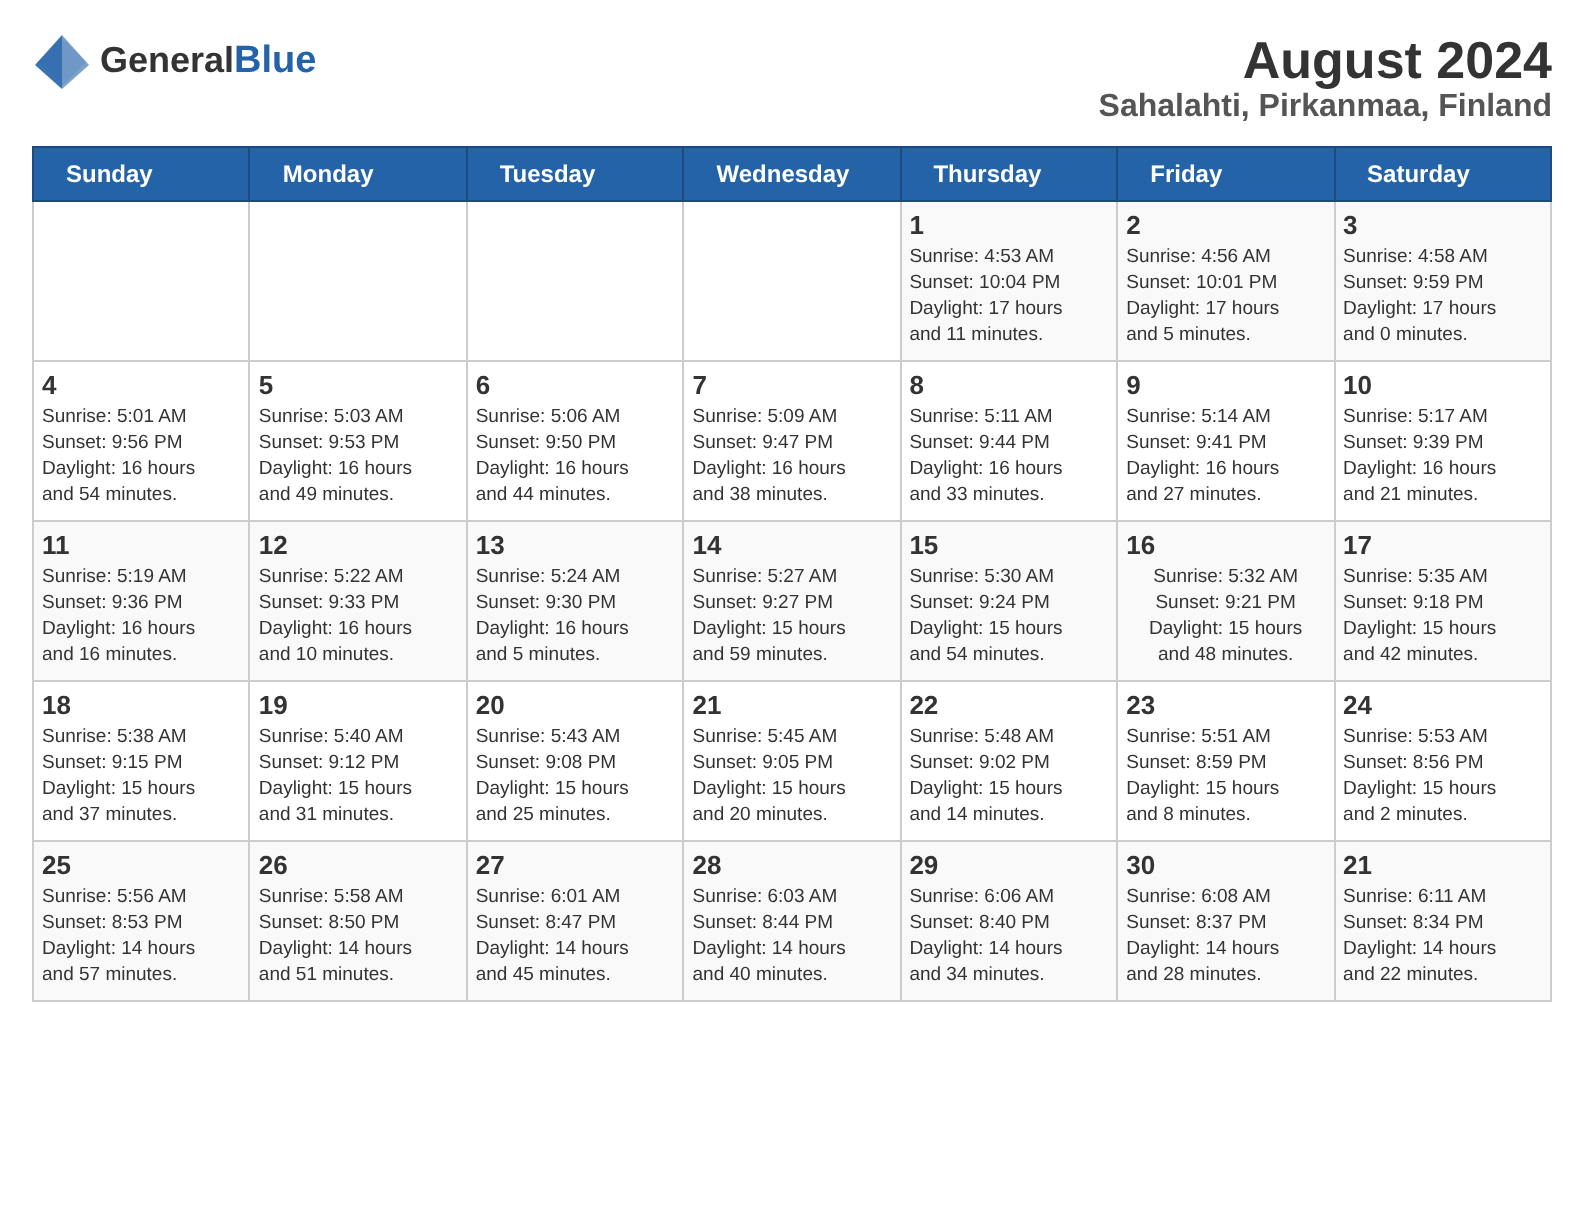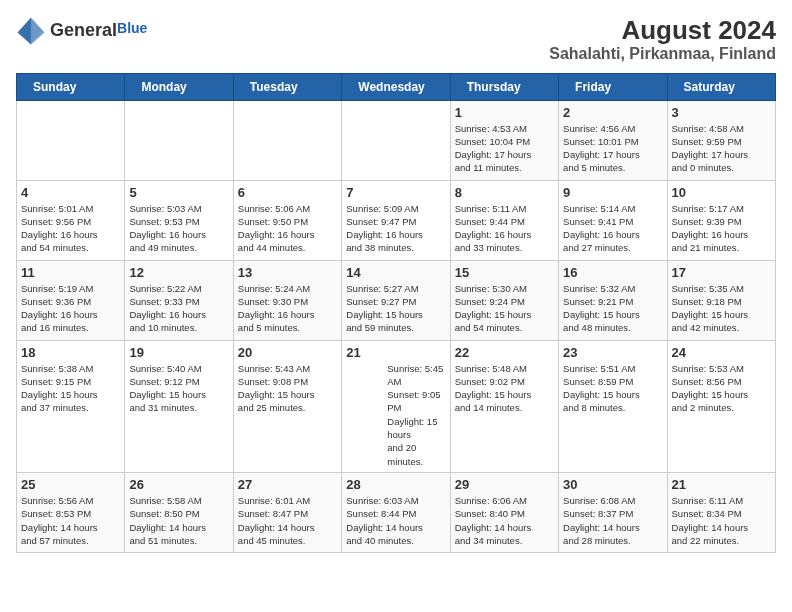--- a/index.html
+++ b/index.html
@@ -91,21 +91,21 @@
 
 <div class="header">
   <div class="logo">
     <svg class="logo-icon" viewBox="0 0 40 40">
       <polygon points="20,4 36,20 20,36 4,20" fill="#2563a8" opacity="0.15"></polygon>
       <polygon points="20,2 38,22 20,38" fill="#2563a8" opacity="0.6"></polygon>
       <polygon points="20,2 2,22 20,38" fill="#2563a8" opacity="0.9"></polygon>
     </svg>
     <div class="logo-text">
       <span style="font-size:18px;font-weight:bold;color:#333;">General</span>
-      <span style="font-size:14px;font-weight:bold;color:#2563a8;">Blue</span>
+      <span style="font-size:19px;font-weight:bold;color:#2563a8;">Blue</span>
     </div>
   </div>
   <div class="title-block">
     <div class="month-title">August 2024</div>
     <div class="location-title">Sahalahti, Pirkanmaa, Finland</div>
   </div>
 </div>
 
 <table>
   <thead>
@@ -229,21 +229,21 @@
         </td>
         <td>
           <span class="day-num">15</span>
           <div class="day-info" style="white-space: pre-line;">Sunrise: 5:30 AM
 Sunset: 9:24 PM
 Daylight: 15 hours
 and 54 minutes.</div>
         </td>
         <td>
           <span class="day-num">16</span>
-          <div class="day-info" style="white-space: pre-line;">Sunrise: 5:32 AM
+          <div class="day-info" style="white-space: pre-line; text-align: center;">Sunrise: 5:32 AM
 Sunset: 9:21 PM
 Daylight: 15 hours
 and 48 minutes.</div>
         </td>
         <td>
           <span class="day-num">17</span>
           <div class="day-info" style="white-space: pre-line;">Sunrise: 5:35 AM
 Sunset: 9:18 PM
 Daylight: 15 hours
 and 42 minutes.</div>
@@ -266,21 +266,21 @@
         </td>
         <td>
           <span class="day-num">20</span>
           <div class="day-info" style="white-space: pre-line;">Sunrise: 5:43 AM
 Sunset: 9:08 PM
 Daylight: 15 hours
 and 25 minutes.</div>
         </td>
         <td>
           <span class="day-num">21</span>
-          <div class="day-info" style="white-space: pre-line; margin-left: 41px;">Sunrise: 5:45 AM
+          <div class="day-info" style="white-space: pre-line;">Sunrise: 5:45 AM
 Sunset: 9:05 PM
 Daylight: 15 hours
 and 20 minutes.</div>
         </td>
         <td>
           <span class="day-num">22</span>
           <div class="day-info" style="white-space: pre-line;">Sunrise: 5:48 AM
 Sunset: 9:02 PM
 Daylight: 15 hours
 and 14 minutes.</div>

